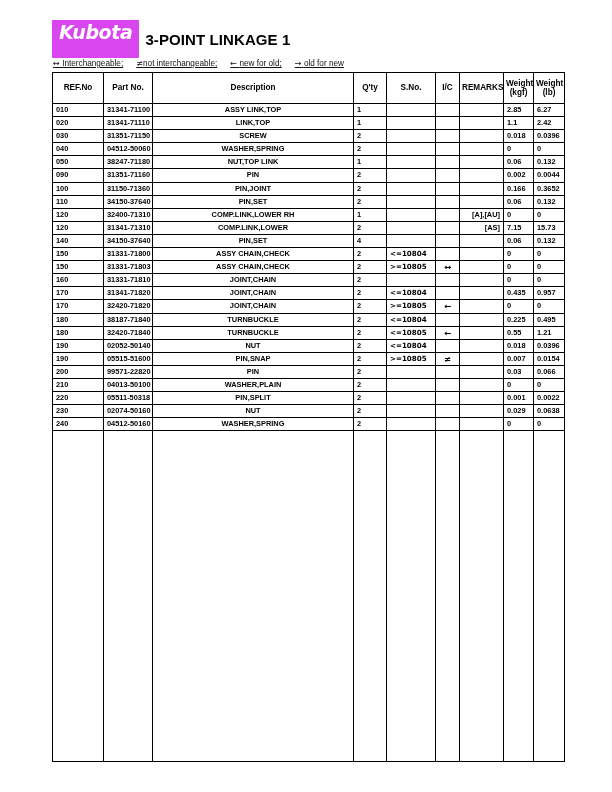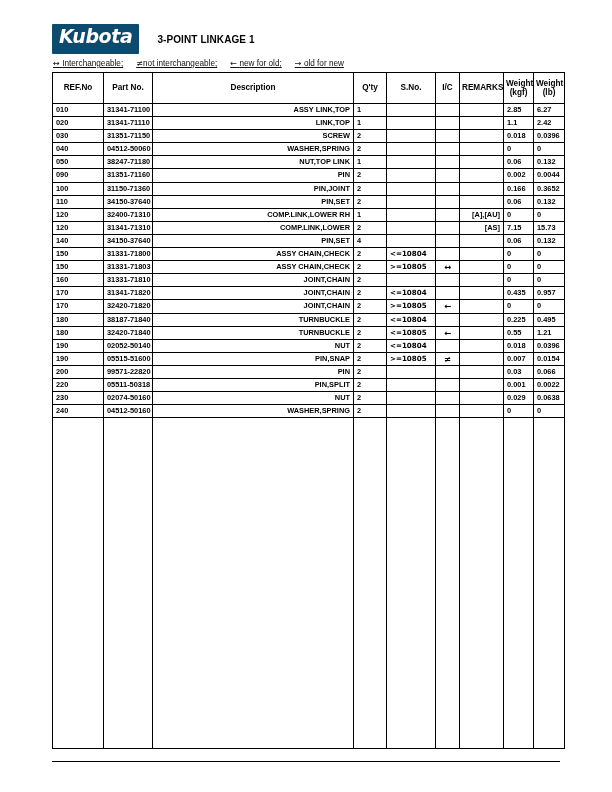--- a/index.html
+++ b/index.html
@@ -26,34 +26,34 @@
   .header {
     position: absolute;
     left: 52px;
     top: 22px;
     width: 508px;
     height: 34px;
     display: flex;
     align-items: center;
   }
   .logo {
-    background: #0c4a6e;
+    background: #d946ef;
     color: #ffffff;
     font-size: 19px;
     font-weight: bold;
     font-style: italic;
     letter-spacing: -0.4px;
-    padding: 3px 7px 8px 7px;
+    padding: 3px 7px 16px 7px;
     line-height: 1;
     font-family: "DejaVu Sans", sans-serif;
     border-radius: 1px;
   }
   .doc-title {
-    margin-left: 18px;
-    font-size: 10px;
+    margin-left: 6px;
+    font-size: 15px;
     font-weight: bold;
     letter-spacing: 0.1px;
   }
 
   
   .legend {
     position: absolute;
     left: 53px;
     top: 58px;
     font-size: 8.2px;
@@ -92,21 +92,21 @@
   table.parts tbody td {
     height: 12.1px;
     line-height: 12.1px;
     font-weight: bold;
     padding: 0 3px;
     white-space: nowrap;
     overflow: hidden;
   }
   td.c-ref    { text-align: left; padding-left: 6px; }
   td.c-part   { text-align: left; padding-left: 5px; margin-top: 48px; }
-  td.c-desc   { text-align: right; padding-left: 5px; }
+  td.c-desc   { text-align: center; padding-left: 5px; }
   td.c-qty    { text-align: left; padding-left: 7px; }
   td.c-sno    { text-align: left; padding-left: 5px; font-family: "DejaVu Sans", sans-serif; font-size: 7.1px;}
   td.c-ic     { text-align: center; font-family: "DejaVu Sans", sans-serif; font-size: 8.5px; }
   td.c-rem    { text-align: right; padding-left: 4px; }
   td.c-wkg    { text-align: left; padding-left: 4px; }
   td.c-wlb    { text-align: left; padding-left: 4px; }
 
   .filler td { height: auto; }
 
   
@@ -411,20 +411,31 @@
           <td class="c-part">99571-22820</td>
           <td class="c-desc">PIN</td>
           <td class="c-qty">2</td>
           <td class="c-sno"></td>
           <td class="c-ic"></td>
           <td class="c-rem"></td>
           <td class="c-wkg">0.03</td>
           <td class="c-wlb">0.066</td>
         </tr>
         <tr>
+          <td class="c-ref">210</td>
+          <td class="c-part">04013-50100</td>
+          <td class="c-desc">WASHER,PLAIN</td>
+          <td class="c-qty">2</td>
+          <td class="c-sno"></td>
+          <td class="c-ic"></td>
+          <td class="c-rem"></td>
+          <td class="c-wkg">0</td>
+          <td class="c-wlb">0</td>
+        </tr>
+        <tr>
           <td class="c-ref">220</td>
           <td class="c-part">05511-50318</td>
           <td class="c-desc">PIN,SPLIT</td>
           <td class="c-qty">2</td>
           <td class="c-sno"></td>
           <td class="c-ic"></td>
           <td class="c-rem"></td>
           <td class="c-wkg">0.001</td>
           <td class="c-wlb">0.0022</td>
         </tr>

